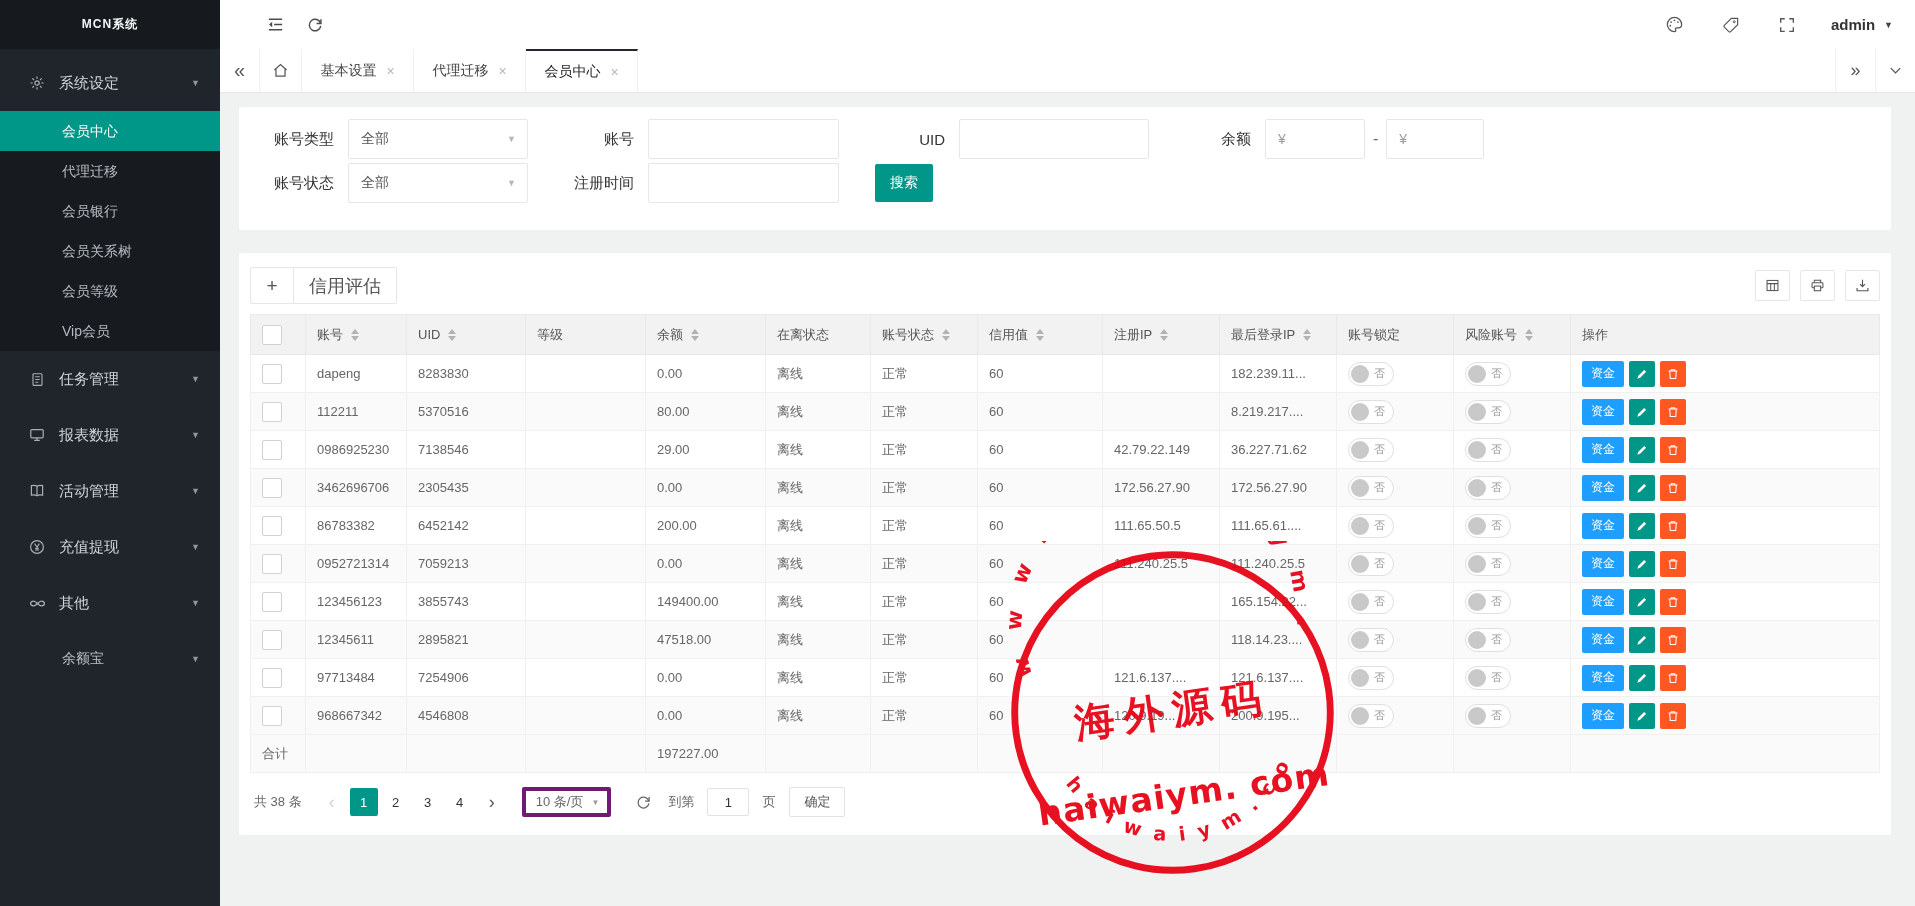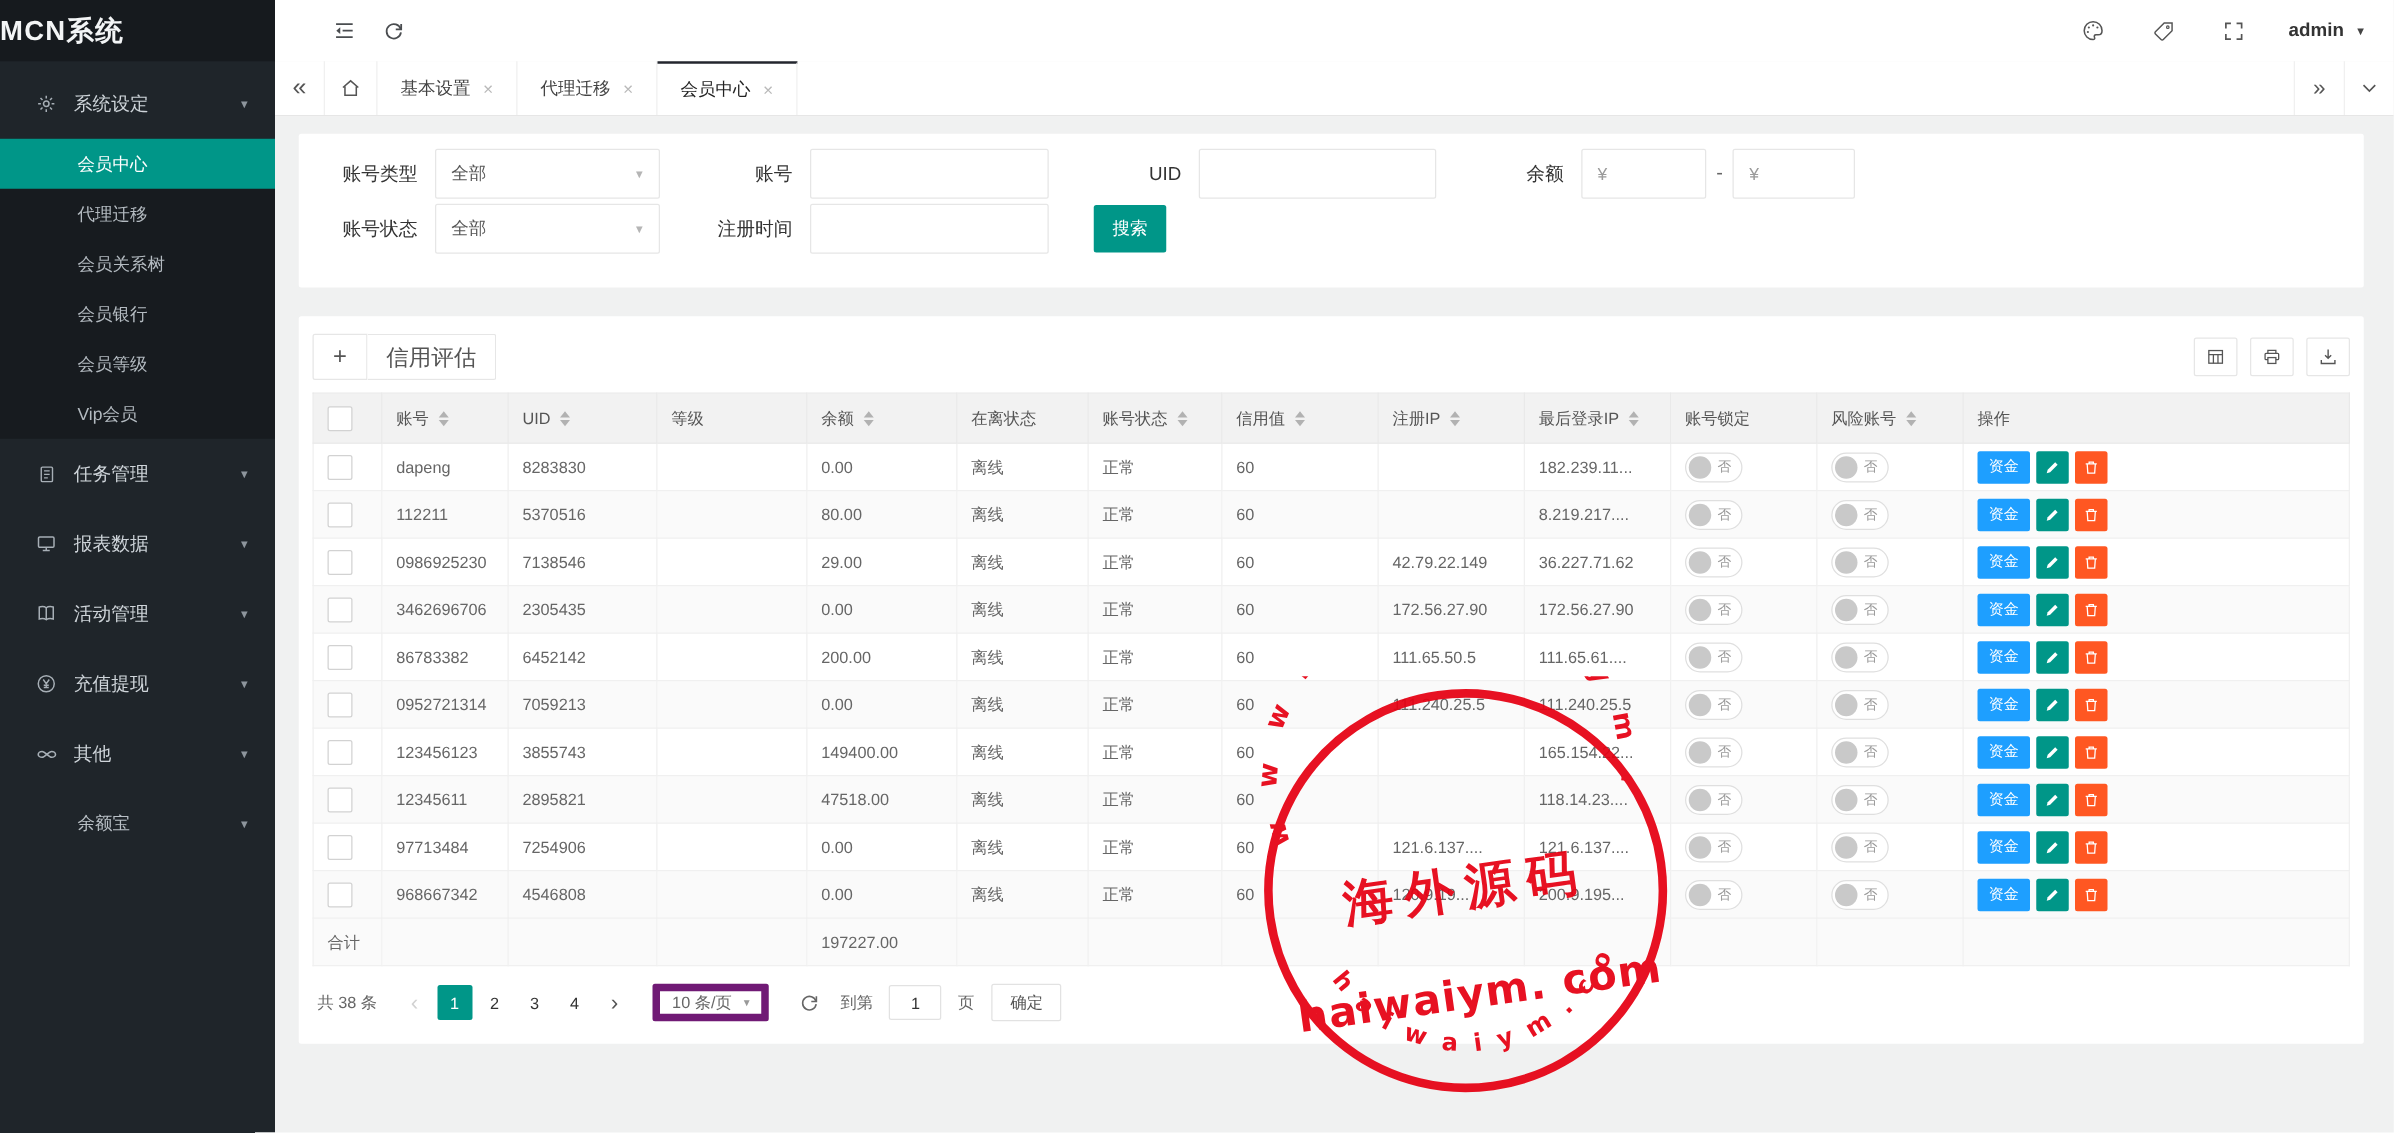--- a/index.html
+++ b/index.html
@@ -3,21 +3,21 @@
 <meta charset="utf-8">
 <style>
   * { box-sizing: border-box; margin: 0; padding: 0; }
   html, body { width: 1915px; height: 906px; overflow: hidden; }
   body { font-family: "Liberation Sans", "DejaVu Sans", sans-serif; background: #f0f1f1; position: relative; }
 
   .app { display: flex; width: 100%; height: 100%; }
 
   
   .sidebar { width: 220px; flex-shrink: 0; background: #1f252a; color: #c2c9cf; }
-  .logo { height: 49px; line-height: 49px; font-size: 22px; font-weight: bold; color: #f3f5f6; background: #161a1e; letter-spacing: 1px; }
+  .logo { height: 49px; line-height: 49px; text-align: center; font-size: 12px; font-weight: bold; color: #f3f5f6; background: #161a1e; letter-spacing: 1px; }
   .menu { padding-top: 6px; }
   .mitem { height: 56px; display: flex; align-items: center; padding: 0 20px 0 26px; font-size: 15px; cursor: pointer; position: relative; color: #ced4d9; }
   .mitem .micon { width: 22px; margin-right: 11px; color: #a7afb6; display: flex; align-items: center; justify-content: center; }
   .mitem .mcaret { margin-left: auto; font-size: 9px; color: #8d959c; }
   .mitem.parent-active::before { content: ""; position: absolute; left: 0; top: 20px; width: 4px; height: 16px; background: #009688; }
   .mitem.indent { padding-left: 62px; font-size: 14px; color: #b9c0c6; }
   .submenu { background: #171b1f; }
   .sitem { height: 40px; line-height: 40px; padding-left: 62px; font-size: 14px; color: #b4bbc1; cursor: pointer; }
   .sitem.active { background: #009688; color: #fff; }
 
@@ -93,21 +93,21 @@
   .op-edit { background: #009688; }
   .op-del { background: #FF5722; }
 
   
   .pager { display: flex; align-items: center; margin-top: 14px; font-size: 13px; color: #666; padding-left: 4px; }
   .ptotal { margin-right: 14px; }
   .pbtn { min-width: 28px; height: 28px; display: flex; align-items: center; justify-content: center; border-radius: 2px; cursor: pointer; color: #333; padding: 0 5px; margin: 0 2px; }
   .pbtn.arrow { font-size: 18px; color: #555; }
   .pbtn.disabled { color: #d2d2d2; cursor: default; }
   .pbtn.active { background: #009688; color: #fff; cursor: default; }
-  .psel { position: relative; height: 30px; border: 6px solid #701a75; border-radius: 2px; display: flex; align-items: center; padding: 0 24px 0 10px; margin: 0 12px 0 14px; cursor: pointer; background: #fff; }
+  .psel { position: relative; height: 30px; border: 4px solid #701a75; border-radius: 2px; display: flex; align-items: center; padding: 0 24px 0 10px; margin: 0 12px 0 14px; cursor: pointer; background: #fff; }
   .psel .scaret { position: absolute; right: 8px; font-size: 8px; color: #999; }
   .prefresh { margin: 0 12px; color: #666; cursor: pointer; display: flex; align-items: center; }
   .goto-txt { margin: 0 4px; }
   .goto-input { width: 42px; height: 28px; border: 1px solid #e2e2e2; border-radius: 2px; text-align: center; margin: 0 9px; font-size: 13px; color: #333; outline: none; font-family: inherit; }
   .pok { height: 30px; padding: 0 14px; border: 1px solid #e2e2e2; background: #fff; border-radius: 2px; margin-left: 10px; font-size: 13px; color: #555; cursor: pointer; font-family: inherit; }
 
   
   .watermark { position: absolute; left: 1001px; top: 541px; width: 343px; height: 343px; z-index: 50; pointer-events: none; opacity: 0.93; }
 </style>
 </head>
@@ -124,22 +124,22 @@
               <circle cx="8" cy="8" r="2.2" fill="none" stroke="currentColor" stroke-width="1.2"></circle>
               <path d="M8 1.5v2.2M8 12.3v2.2M1.5 8h2.2M12.3 8h2.2M3.4 3.4l1.6 1.6M11 11l1.6 1.6M12.6 3.4L11 5M5 11l-1.6 1.6" stroke="currentColor" stroke-width="1.2" fill="none"></path>
             </svg>
           </span>
           <span>系统设定</span>
           <span class="mcaret">▼</span>
         </div>
         <div class="submenu">
           <div class="sitem active">会员中心</div>
           <div class="sitem">代理迁移</div>
+          <div class="sitem">会员银行</div>
           <div class="sitem">会员关系树</div>
-          <div class="sitem">会员银行</div>
           <div class="sitem">会员等级</div>
           <div class="sitem">Vip会员</div>
         </div>
         <div class="mitem">
           <span class="micon">
             <svg viewBox="0 0 16 16" width="15" height="15">
               <rect x="3.2" y="1.8" width="9.6" height="12.4" rx="1" fill="none" stroke="currentColor" stroke-width="1.2"></rect>
               <path d="M5.6 5h4.8M5.6 8h4.8M5.6 11h3.2" stroke="currentColor" stroke-width="1.1" fill="none"></path>
             </svg>
           </span>

